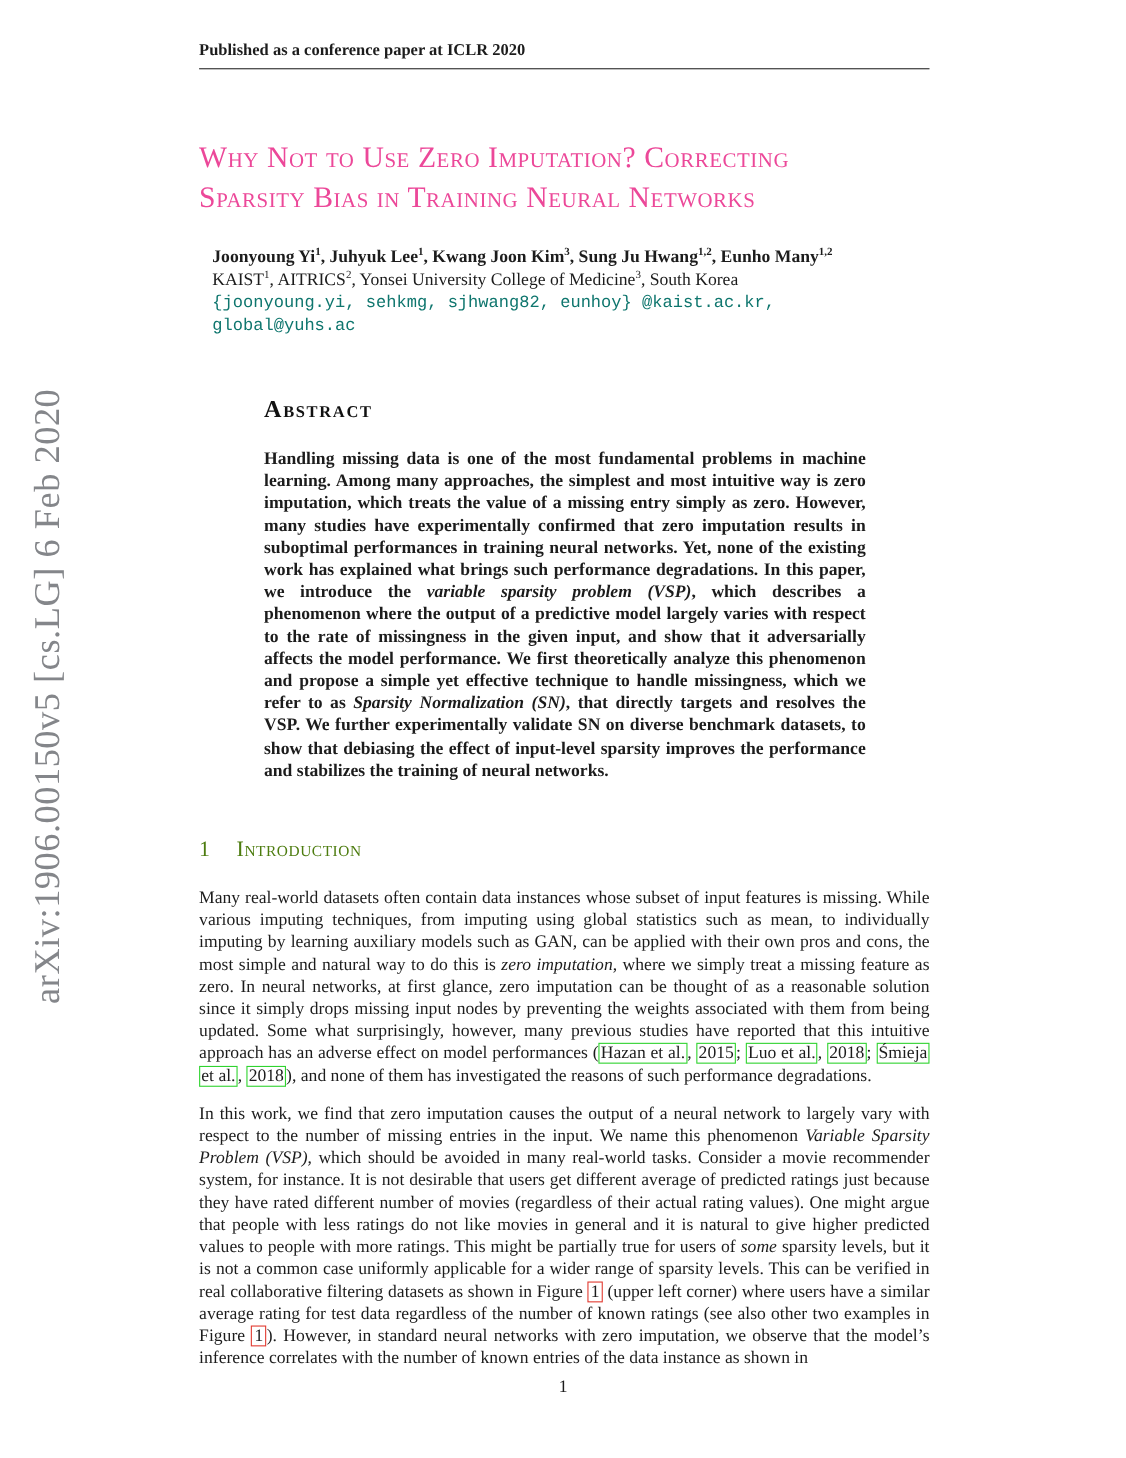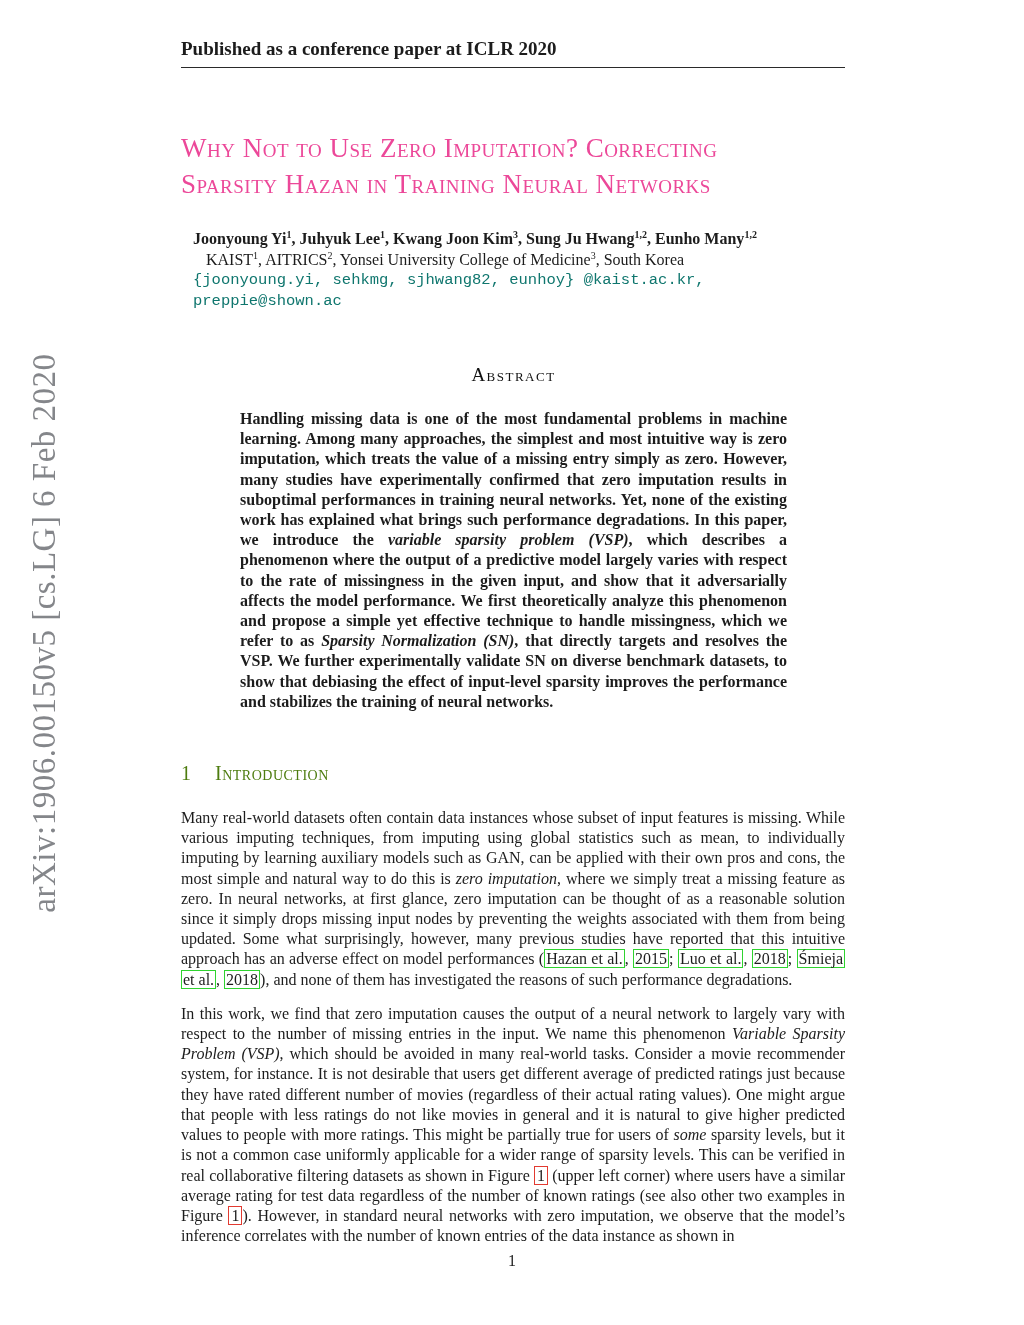--- a/index.html
+++ b/index.html
@@ -28,21 +28,21 @@
     letter-spacing: 0.5px;
   }
   .col {
     position: absolute;
     left: 181px;
     top: 0;
     width: 664px;
   }
   .header {
     margin-top: 38px;
-    font-size: 19px;
+    font-size: 15px;
     font-weight: bold;
     padding-bottom: 7px;
     border-bottom: 1.5px solid #2a2a2a;
   }
   .title {
     margin-top: 62px;
     font-size: 27px;
     font-weight: normal;
     font-variant: small-caps;
     letter-spacing: 0.5px;
@@ -52,38 +52,38 @@
   .title .tline { display: block; white-space: nowrap; }
   .authors { margin-top: 26px; margin-left: 12px; }
   .author-line {
     font-size: 16px;
     font-weight: bold;
     line-height: 21px;
   }
   .affil-line {
     font-size: 16px;
     line-height: 21px;
-    margin-left: 13px;
   }
   sup { font-size: 10px; line-height: 0; }
   .email-line {
     font-family: "Liberation Mono", "DejaVu Sans Mono", monospace;
     font-size: 15.5px;
     line-height: 21px;
     color: #0f766e;
   }
   .abs-head {
     margin-top: 52px;
     margin-left: 59px;
     width: 547px;
-    text-align: center;
+    text-align: left;
     font-variant: small-caps;
-    font-size: 19px;
+    font-size: 22px;
     letter-spacing: 1.5px;
     color: #111;
+    font-weight: bold;
   }
   .abs-body {
     margin-top: 23px;
     margin-left: 59px;
     width: 547px;
     font-size: 16px;
     line-height: 20.2px;
     text-align: justify;
     font-weight: bold;
   }
@@ -134,28 +134,28 @@
 <div class="page">
 
   <div class="watermark">arXiv:1906.00150v5  [cs.LG]  6 Feb 2020</div>
 
   <div class="col">
 
     <div class="header">Published as a conference paper at ICLR 2020</div>
 
     <h1 class="title">
         <span class="tline">Why Not to Use Zero Imputation? Correcting</span>
-        <span class="tline">Sparsity Hazan in Training Neural Networks</span>
+        <span class="tline">Sparsity Bias in Training Neural Networks</span>
       </h1>
 
     <div class="authors">
       <div class="author-line"><span>Joonyoung Yi</span><sup>1</sup><span>, Juhyuk Lee</span><sup>1</sup><span>, Kwang Joon Kim</span><sup>3</sup><span>, Sung Ju Hwang</span><sup>1,2</sup><span>, Eunho Many</span><sup>1,2</sup></div>
       <div class="affil-line"><span>KAIST</span><sup>1</sup><span>, AITRICS</span><sup>2</sup><span>, Yonsei University College of Medicine</span><sup>3</sup><span>, South Korea</span></div>
       <div class="email-line">{joonyoung.yi, sehkmg, sjhwang82, eunhoy} @kaist.ac.kr,</div>
-      <div class="email-line">preppie@shown.ac</div>
+      <div class="email-line">global@yuhs.ac</div>
     </div>
 
     <div class="abs-head">Abstract</div>
 
     <p class="abs-body"><span>Handling missing data is one of the most fundamental problems in machine learning. Among many approaches, the simplest and most intuitive way is zero imputation, which treats the value of a missing entry simply as zero. However, many studies have experimentally confirmed that zero imputation results in suboptimal performances in training neural networks. Yet, none of the existing work has explained what brings such performance degradations. In this paper, we introduce the </span><i>variable sparsity problem (VSP)</i><span>, which describes a phenomenon where the output of a predictive model largely varies with respect to the rate of missingness in the given input, and show that it adversarially affects the model performance. We first theoretically analyze this phenomenon and propose a simple yet effective technique to handle missingness, which we refer to as </span><i>Sparsity Normalization (SN)</i><span>, that directly targets and resolves the VSP. We further experimentally validate SN on diverse benchmark datasets, to show that debiasing the effect of input-level sparsity improves the performance and stabilizes the training of neural networks.</span></p>
 
     <h2 class="sec-head"><span class="sec-num">1</span><span class="sec-title">Introduction</span></h2>
 
     <p class="body-para"><span>Many real-world datasets often contain data instances whose subset of input features is missing. While various imputing techniques, from imputing using global statistics such as mean, to individually imputing by learning auxiliary models such as GAN, can be applied with their own pros and cons, the most simple and natural way to do this is </span><i>zero imputation</i><span>, where we simply treat a missing feature as zero. In neural networks, at first glance, zero imputation can be thought of as a reasonable solution since it simply drops missing input nodes by preventing the weights associated with them from being updated. Some what surprisingly, however, many previous studies have reported that this intuitive approach has an adverse effect on model performances (</span><a class="cite">Hazan et al.</a><span>, </span><a class="cite">2015</a><span>; </span><a class="cite">Luo et al.</a><span>, </span><a class="cite">2018</a><span>; </span><a class="cite">Śmieja et al.</a><span>, </span><a class="cite">2018</a><span>), and none of them has investigated the reasons of such performance degradations.</span></p>
 

